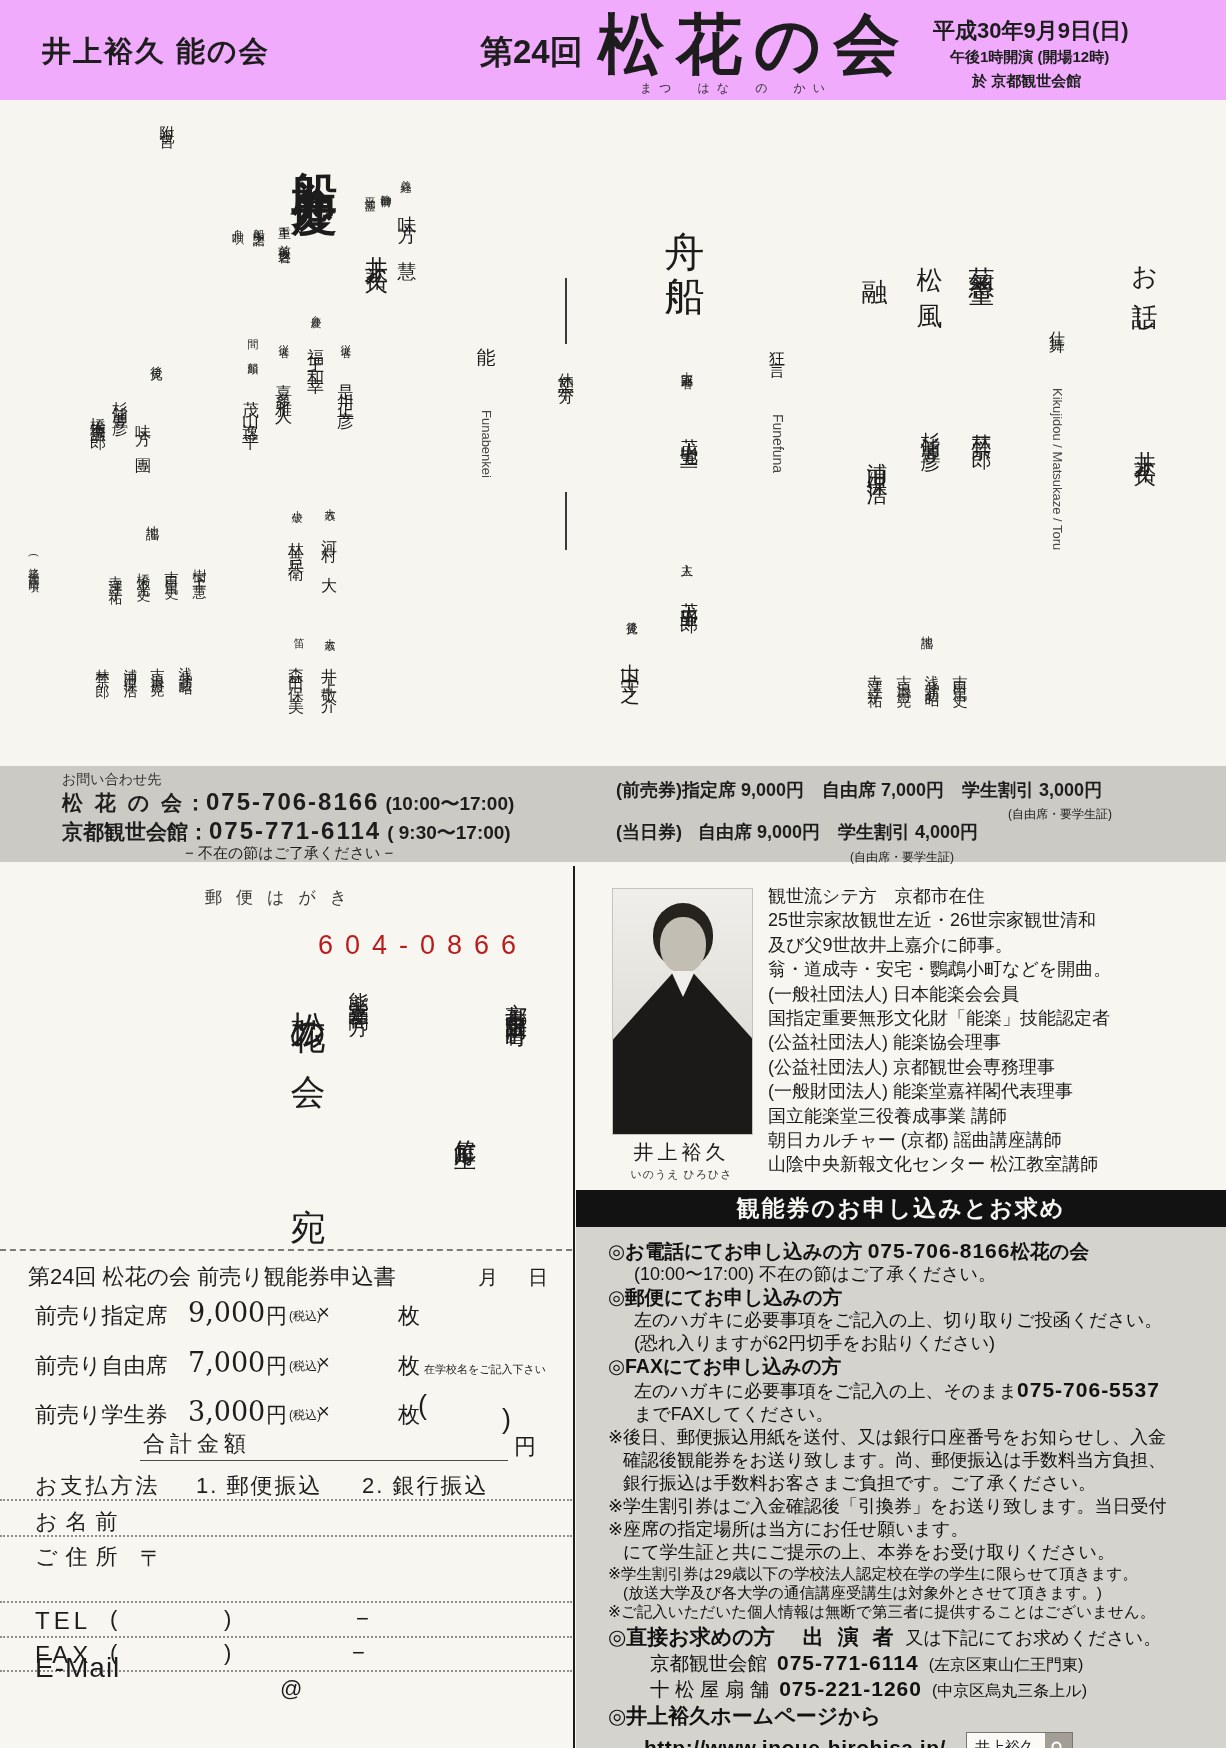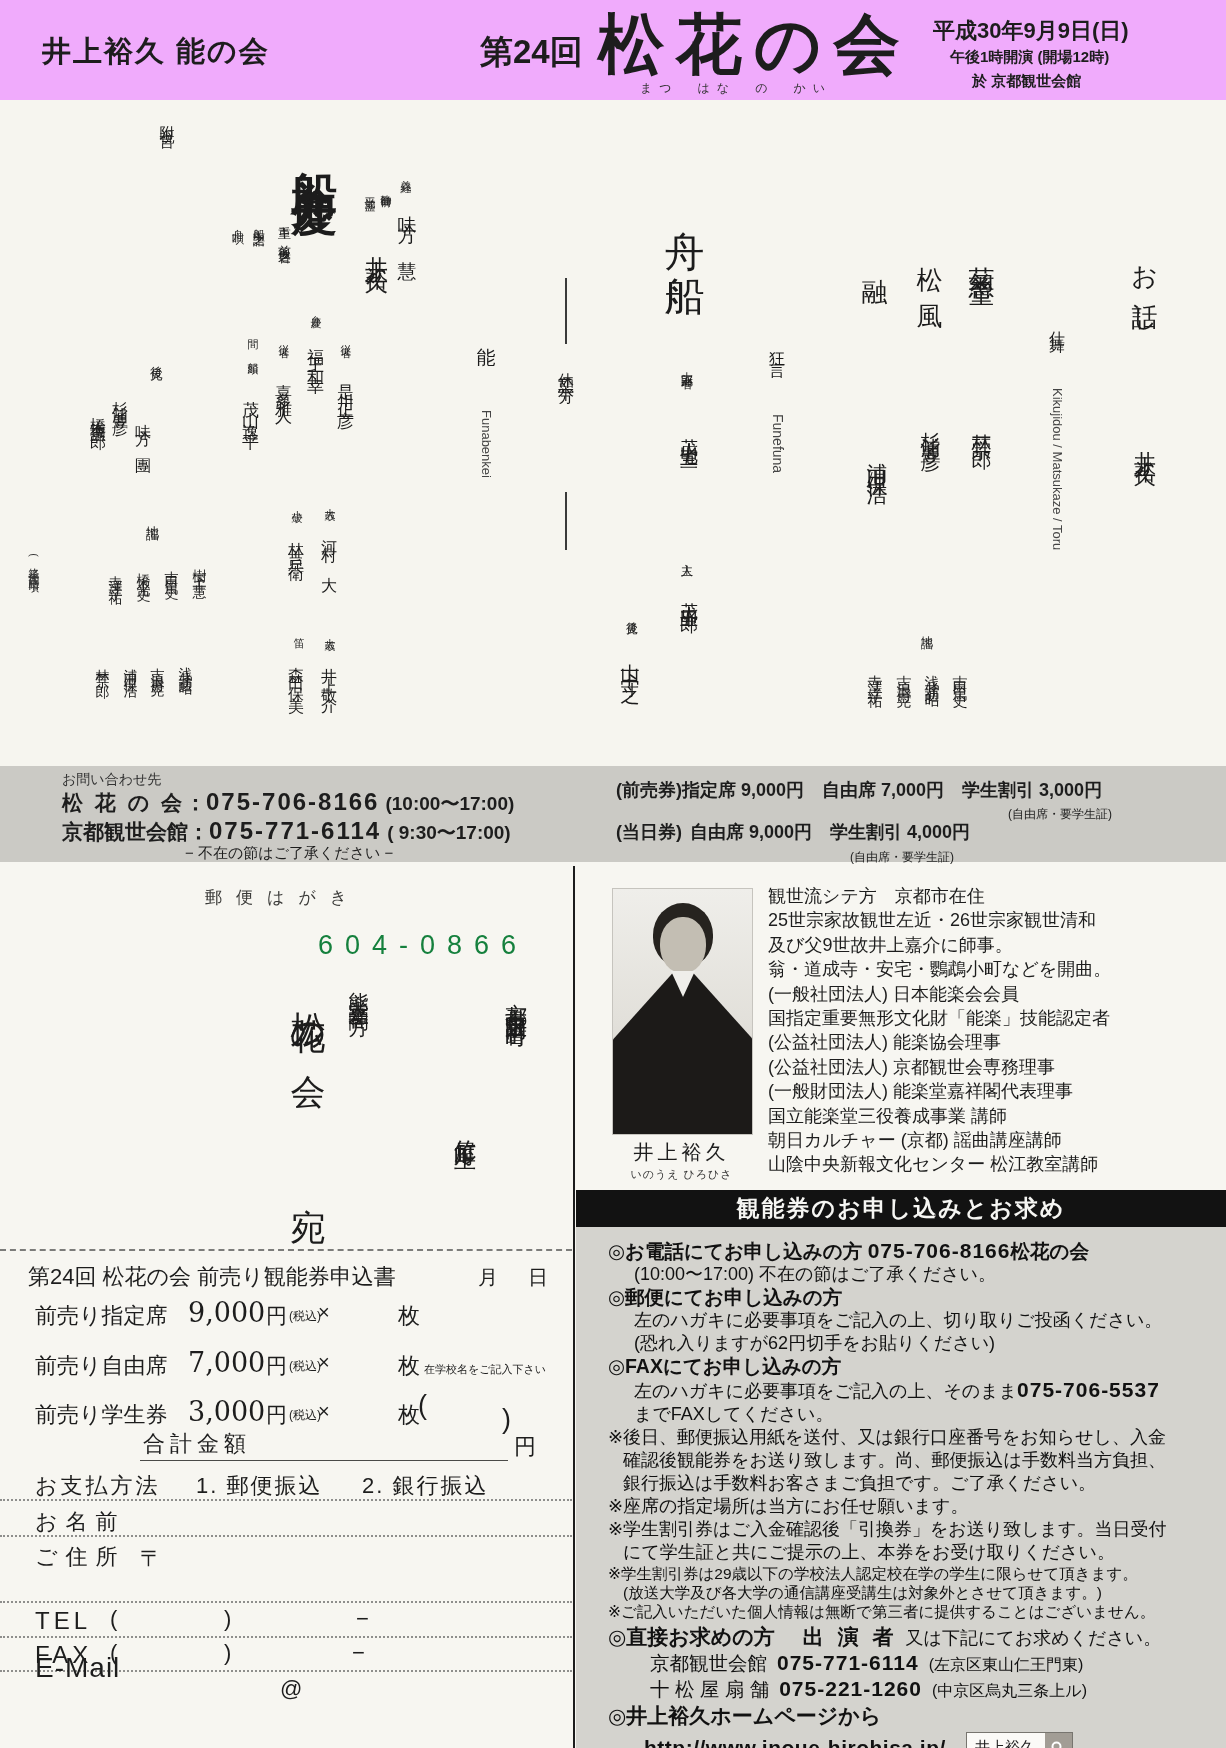--- a/index.html
+++ b/index.html
@@ -175,27 +175,27 @@
     </div>
     <div class="h" style="left:185px;top:78px;font-size:15px;">− 不在の節はご了承ください −</div>
 
     <div class="h row" style="left:616px;top:12px;">
       <span class="b" style="font-size:18px;">(前売券)</span>
         <span class="b" style="font-size:18px;margin-left:0;">指定席 9,000円　自由席 7,000円　学生割引 3,000円</span>
     </div>
     <div class="h" style="left:1008px;top:40px;font-size:12px;">(自由席・要学生証)</div>
     <div class="h row" style="left:616px;top:54px;">
       <span class="b" style="font-size:18px;">(当日券)</span>
-        <span class="b" style="font-size:18px;margin-left:8px;">自由席 9,000円　学生割引 4,000円</span>
+        <span class="b" style="font-size:18px;margin-left:16px;">自由席 9,000円　学生割引 4,000円</span>
     </div>
     <div class="h" style="left:850px;top:83px;font-size:12px;">(自由席・要学生証)</div>
   </div>
 
   <div class="h" style="left:205px;top:886px;font-size:17px;letter-spacing:14px;color:#3a3a38;">郵便はがき</div>
-  <div class="h" style="left:318px;top:930px;font-size:27px;letter-spacing:12px;color:#15803d;">604-0866</div>
+  <div class="h" style="left:318px;top:930px;font-size:27px;letter-spacing:12px;color:#b91c1c;">604-0866</div>
   <div class="v sans" style="left:505px;top:985px;font-size:22px;letter-spacing:3px;">京都市中京区両替町</div>
   <div class="v sans" style="left:454px;top:1122px;font-size:22px;letter-spacing:3px;">竹屋町上ル</div>
   <div class="v sans" style="left:349px;top:976px;font-size:20px;letter-spacing:4px;">能楽堂嘉祥閣方</div>
   <div class="v sans" style="left:291px;top:983px;font-size:35px;letter-spacing:8px;">松花の会</div>
   <div class="v sans" style="left:291px;top:1180px;font-size:35px;">宛</div>
   <div class="cutline"></div>
 
   <div class="h" style="left:28px;top:1262px;font-size:22px;">第24回 松花の会 前売り観能券申込書</div>
   <div class="h" style="left:478px;top:1264px;font-size:20px;">月</div>
   <div class="h" style="left:528px;top:1264px;font-size:20px;">日</div>
@@ -288,22 +288,22 @@
     <div class="ab">(10:00〜17:00) 不在の節はご了承ください。</div>
     <div class="ah">◎郵便にてお申し込みの方</div>
     <div class="ab">左のハガキに必要事項をご記入の上、切り取りご投函ください。</div>
     <div class="ab">(恐れ入りますが62円切手をお貼りください)</div>
     <div class="ah">◎FAXにてお申し込みの方</div>
     <div class="ab"><span>左のハガキに必要事項をご記入の上、そのまま</span><span class="num">075-706-5537</span></div>
     <div class="ab">までFAXしてください。</div>
     <div class="an">※後日、郵便振込用紙を送付、又は銀行口座番号をお知らせし、入金</div>
     <div class="an ind">確認後観能券をお送り致します。尚、郵便振込は手数料当方負担、</div>
     <div class="an ind">銀行振込は手数料お客さまご負担です。ご了承ください。</div>
+    <div class="an">※学生割引券はご入金確認後「引換券」をお送り致します。当日受付</div>
     <div class="an">※座席の指定場所は当方にお任せ願います。</div>
-    <div class="an">※学生割引券はご入金確認後「引換券」をお送り致します。当日受付</div>
     <div class="an ind">にて学生証と共にご提示の上、本券をお受け取りください。</div>
     <div class="ans">※学生割引券は29歳以下の学校法人認定校在学の学生に限らせて頂きます。</div>
     <div class="ans ind">(放送大学及び各大学の通信講座受講生は対象外とさせて頂きます。)</div>
     <div class="ans">※ご記入いただいた個人情報は無断で第三者に提供することはございません。</div>
     <div class="dh"><span class="dhead">◎直接お求めの方</span><span class="perf">出 演 者</span><span>又は下記にてお求めください。</span></div>
     <div class="venue"><span class="vn">京都観世会館</span><span class="vt">075-771-6114</span><span class="vnote">(左京区東山仁王門東)</span></div>
     <div class="venue"><span class="vn">十 松 屋 扇 舗</span><span class="vt">075-221-1260</span><span class="vnote">(中京区烏丸三条上ル)</span></div>
     <div class="hh">◎井上裕久ホームページから</div>
     <div class="urlrow">
       <span class="url">http://www.inoue-hirohisa.jp/</span>

